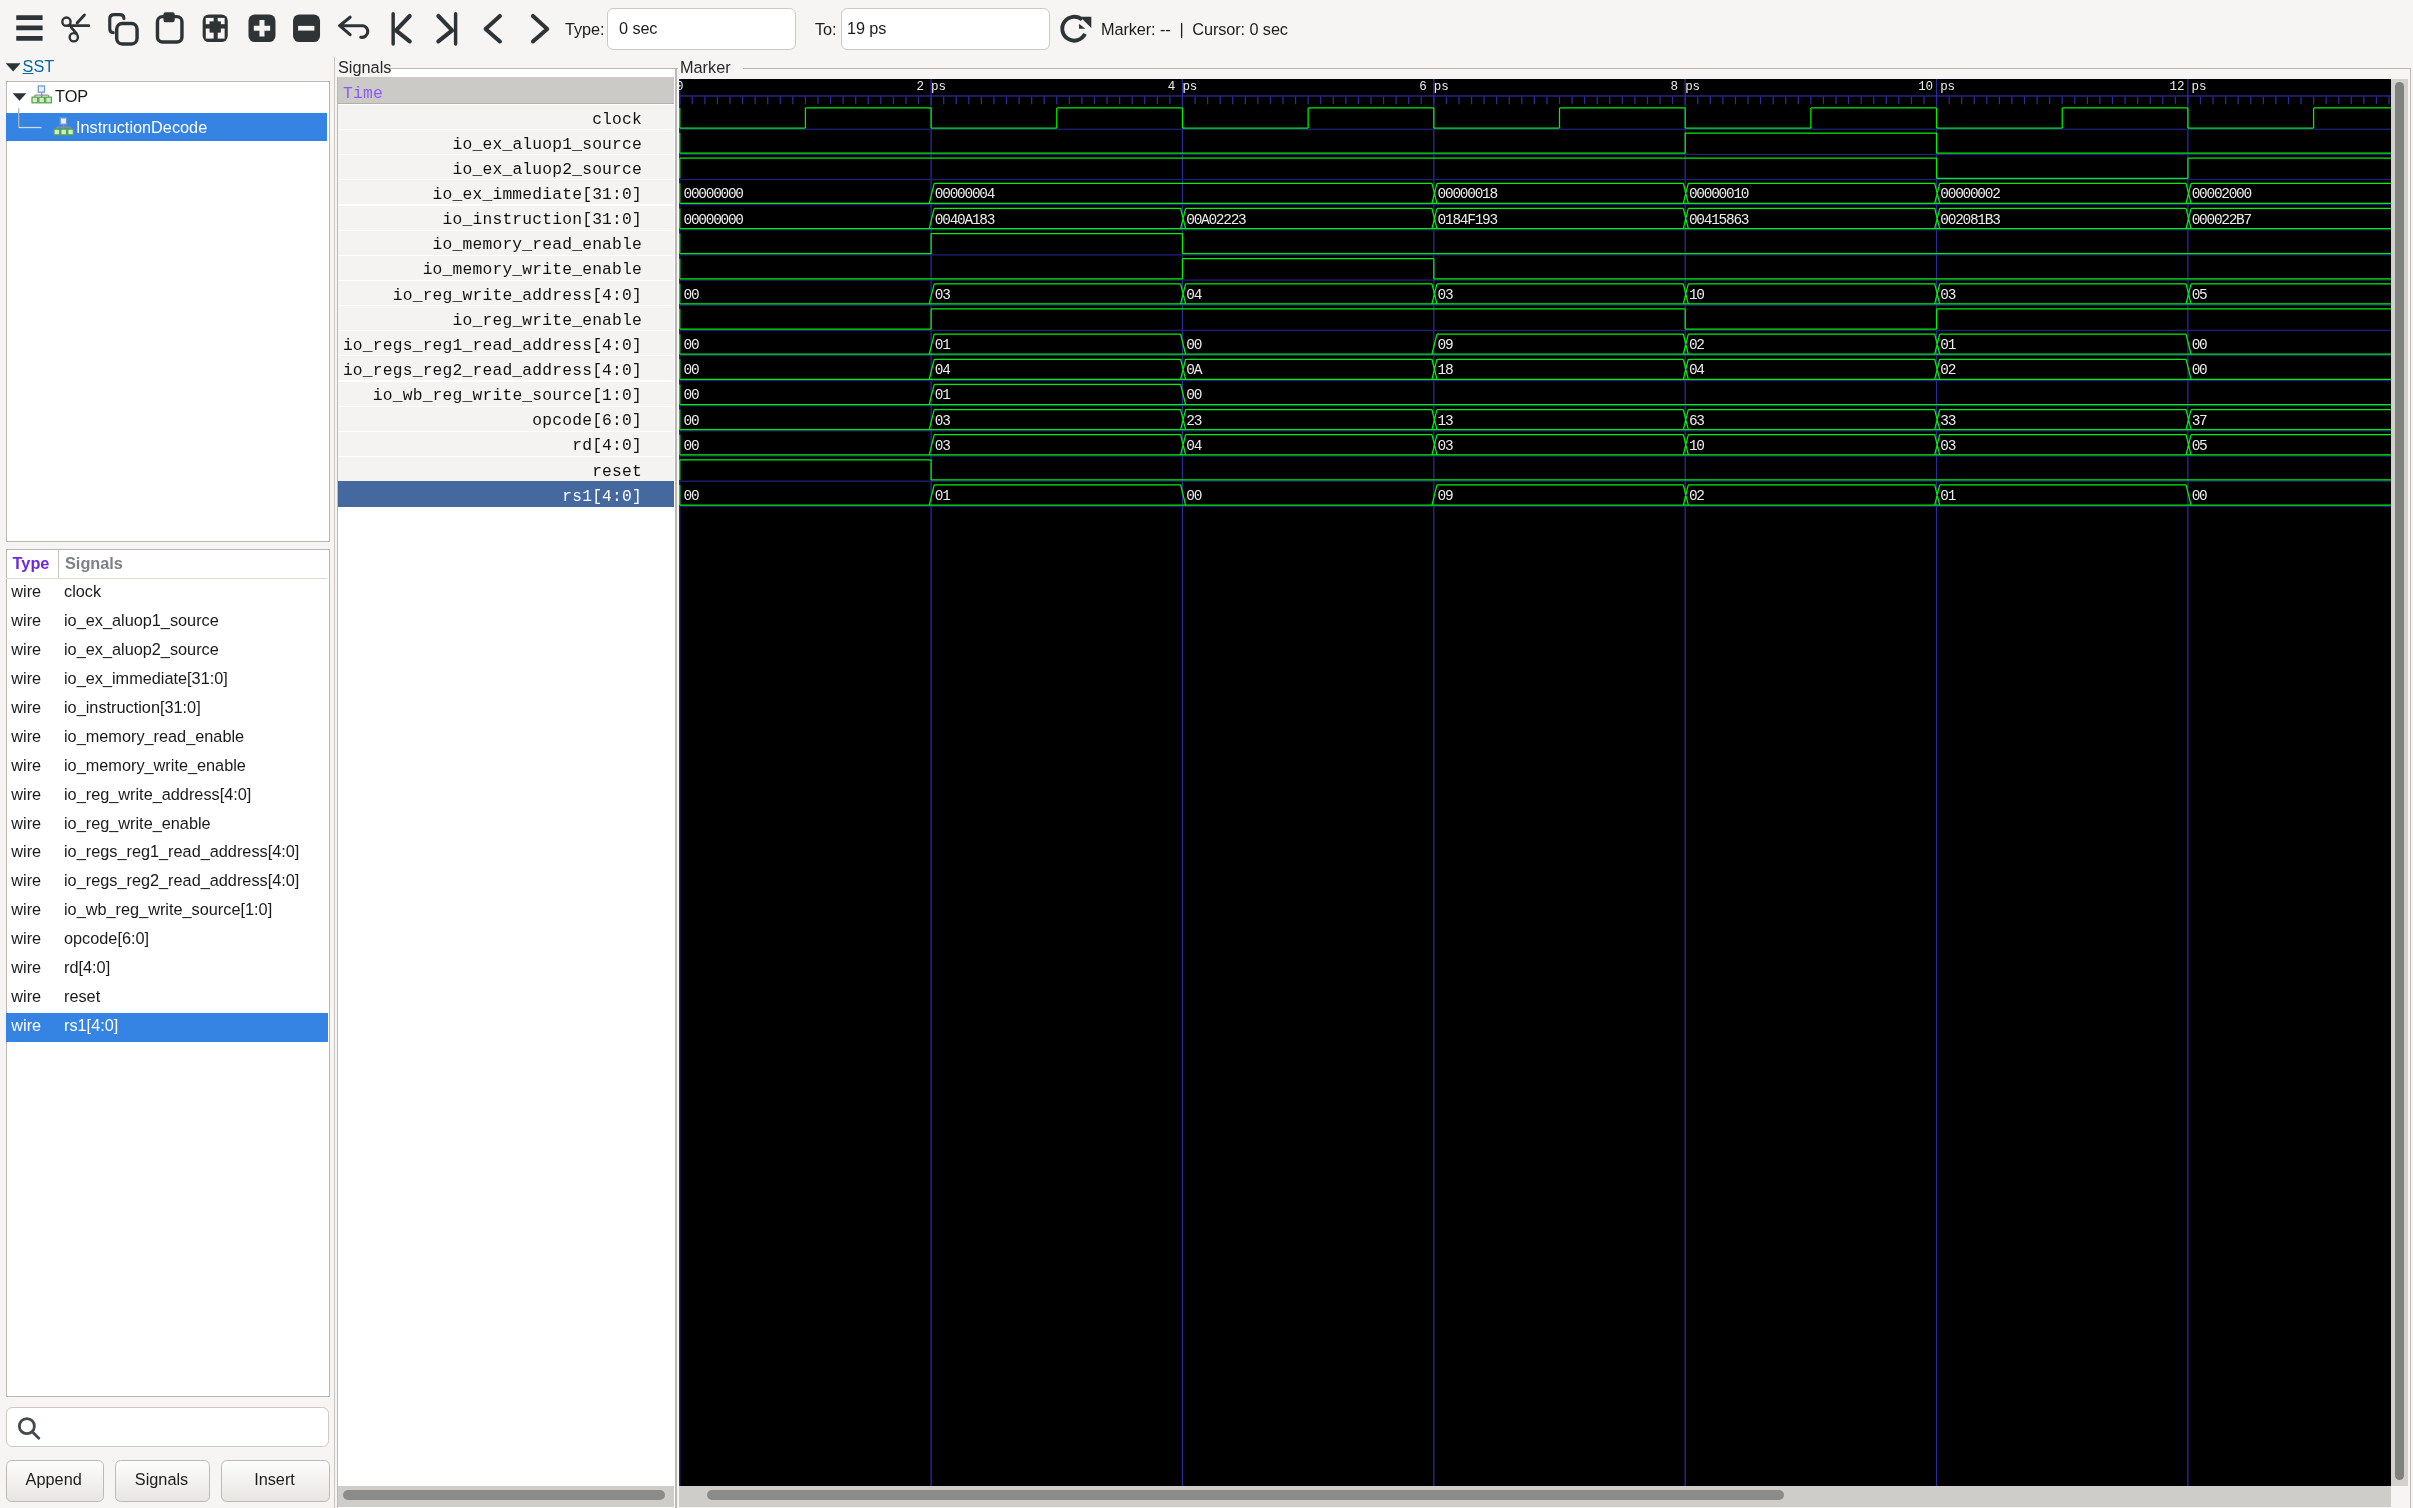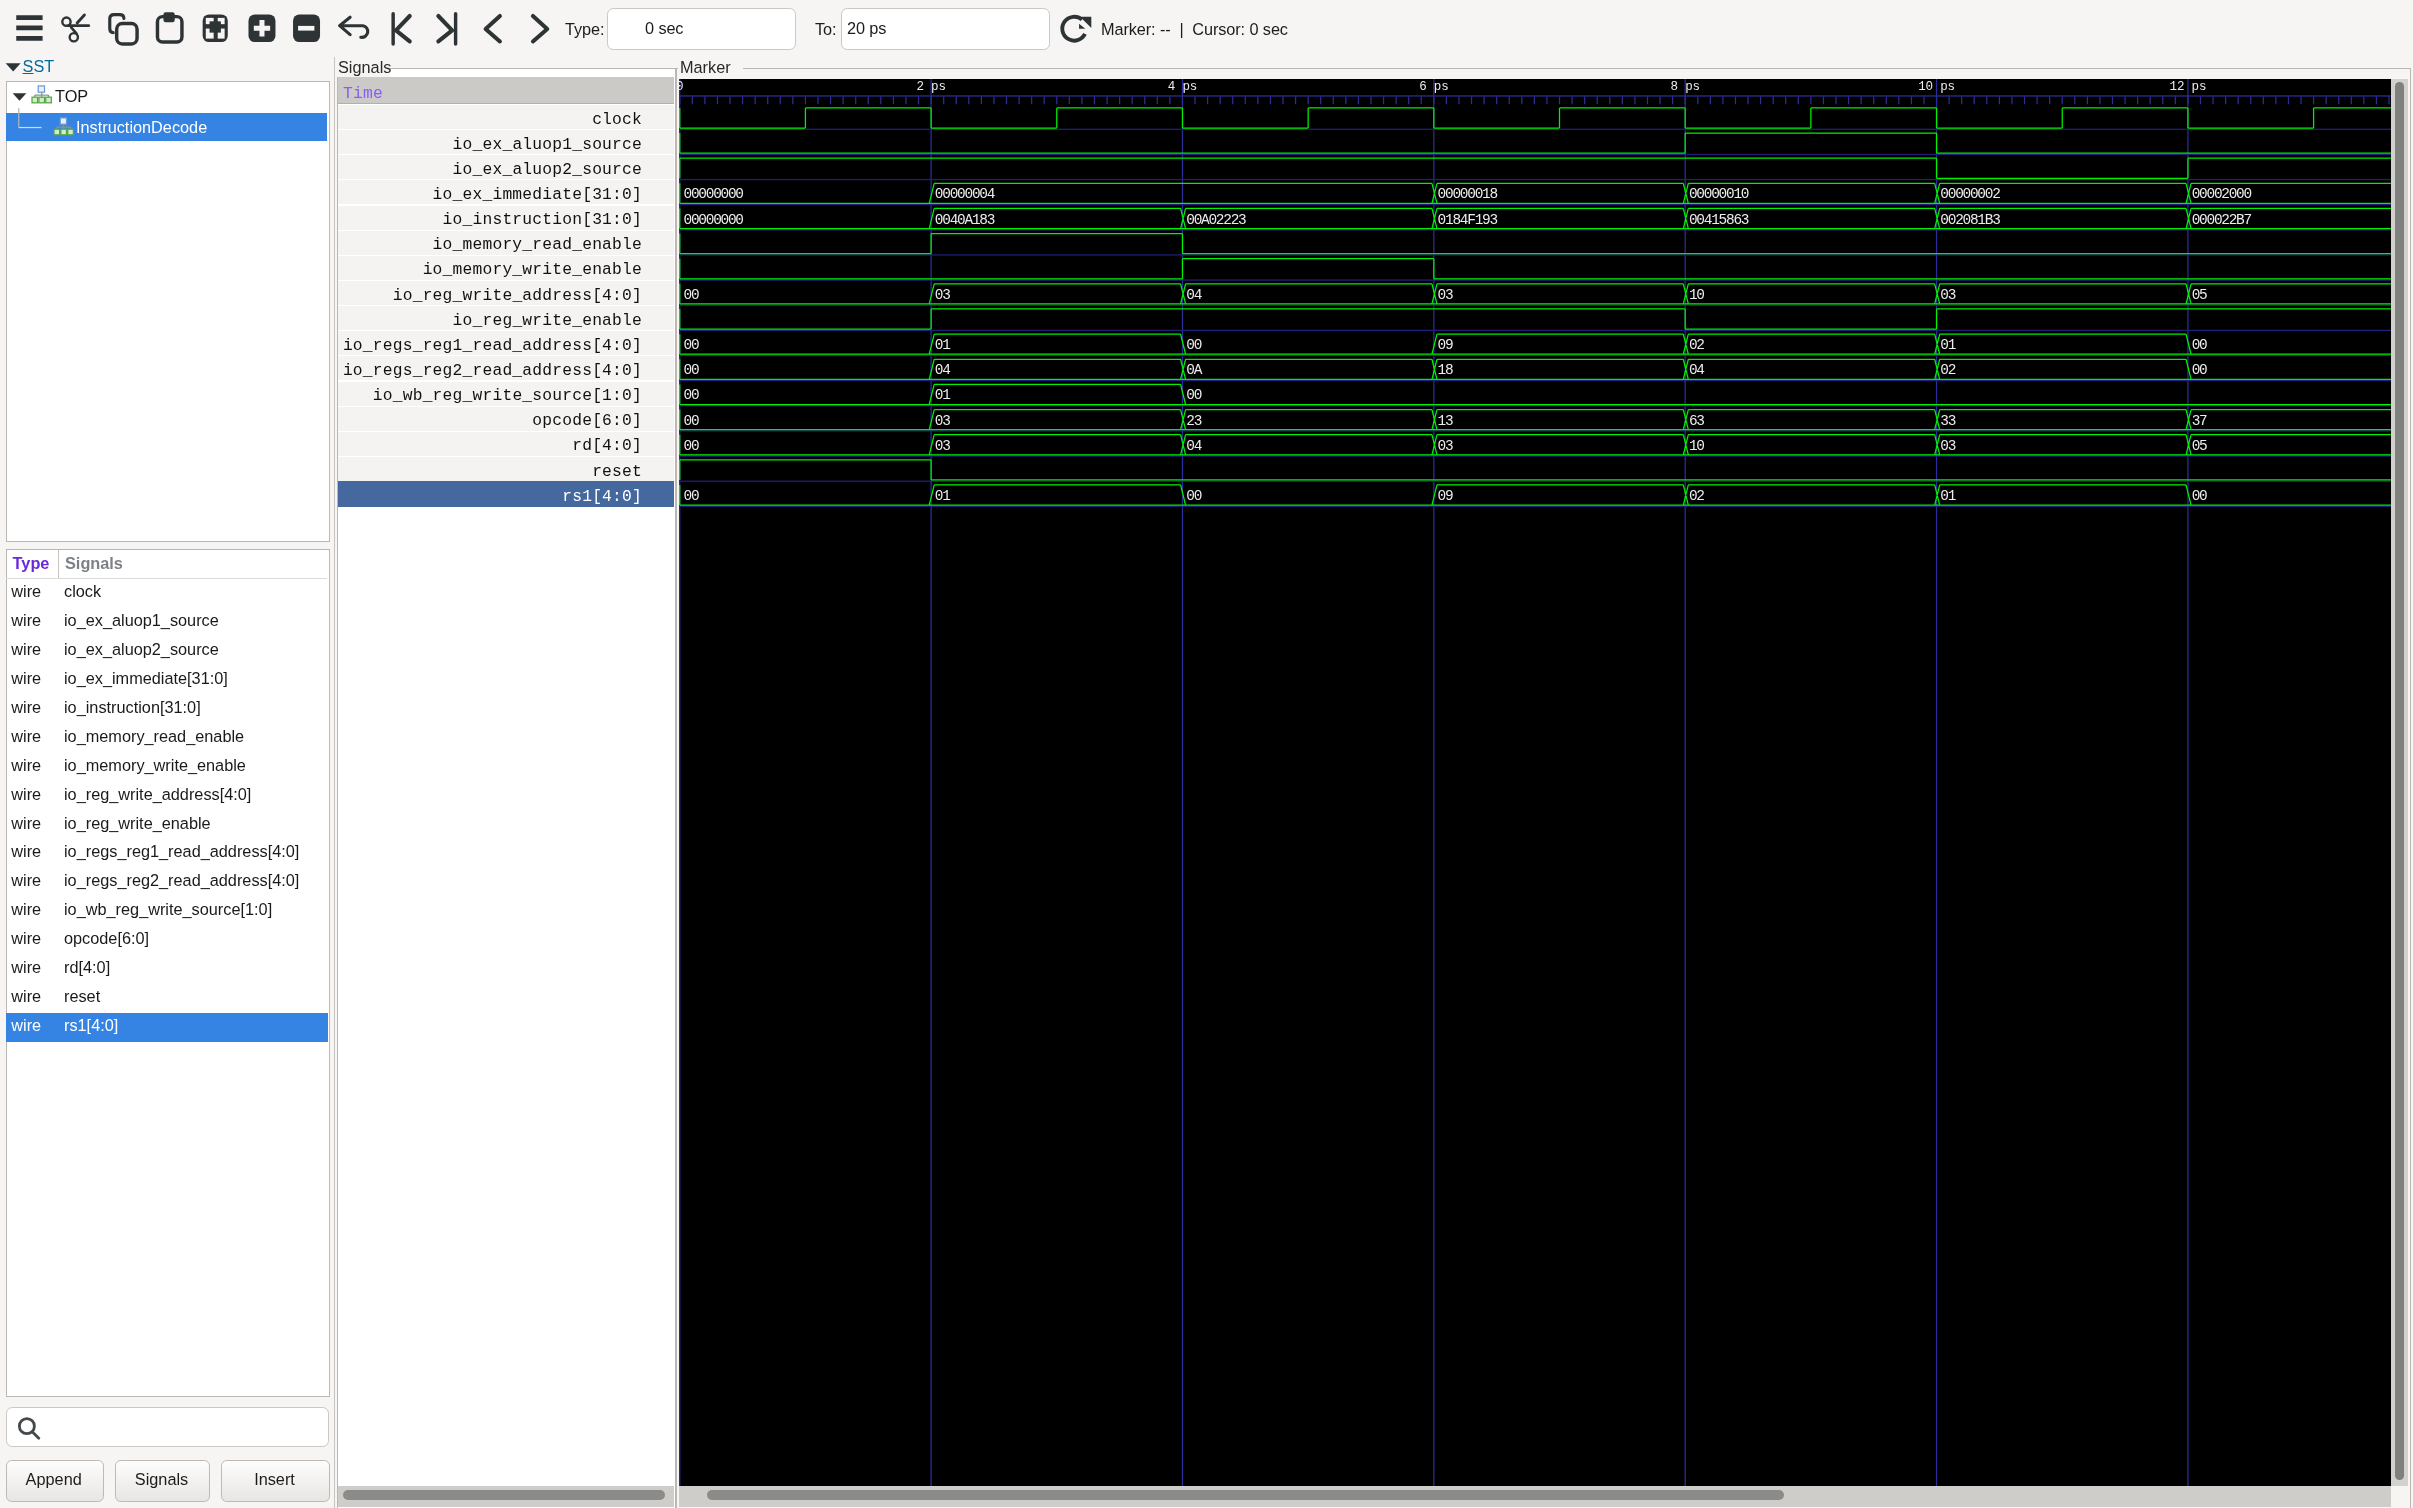--- a/index.html
+++ b/index.html
@@ -65,24 +65,24 @@
   <path d="M848.2,25.5 L871,46.1 L848.2,66" stroke="#2e3436" stroke-width="6.5" fill="none" stroke-linecap="round" stroke-linejoin="round"></path>
 </svg>
 <svg width="44" height="44" viewBox="0 0 70 70" style="position:absolute;left:1058px;top:7.5px">
   <path d="M38.2,18.5 A19,19 0 1 0 42.9,41.3" stroke="#2e3436" stroke-width="6.2" fill="none"></path>
   <path d="M35,14 L53,14 L53,32 Z" fill="#2e3436"></path>
   <path d="M33.5,25 L33.5,33 L43.5,33 Z" fill="#2e3436"></path>
 </svg>
 
 <div class="sans27" style="position:absolute;left:565px;top:21px">Type:</div>
 <div style="position:absolute;left:607px;top:7.5px;width:187px;height:40px;background:#fff;border:1.3px solid #cdc7c2;border-radius:6.3px"></div>
-<div class="sans27" style="position:absolute;left:645px;top:20px">0 sec</div>
+<div class="sans27" style="position:absolute;left:619px;top:20px">0 sec</div>
 <div class="sans27" style="position:absolute;left:815px;top:21px">To:</div>
 <div style="position:absolute;left:841px;top:7.5px;width:207px;height:40px;background:#fff;border:1.3px solid #cdc7c2;border-radius:6.3px"></div>
-<div class="sans27" style="position:absolute;left:847px;top:20px">20 ps</div>
+<div class="sans27" style="position:absolute;left:847px;top:20px">19 ps</div>
 <div class="sans27" style="position:absolute;left:1101px;top:21px">Marker: --&nbsp; |&nbsp; Cursor: 0 sec</div>
 
 <svg width="16.3" height="10" viewBox="0 0 26 16" style="position:absolute;left:5px;top:62px">
     <path d="M1,2 L25,2 L13,15 Z" fill="#2e3436"></path>
   </svg>
 <div class="sans26" style="position:absolute;left:22.6px;top:58px;color:#0369a1"><u>S</u>ST</div>
 
 <div class="box" style="left:5.7px;top:81px;width:322px;height:459px"></div>
 <svg width="15" height="9.4" viewBox="0 0 24 15" style="position:absolute;left:12px;top:92px">
     <path d="M1,2 L23,2 L12,14 Z" fill="#2e3436"></path>

